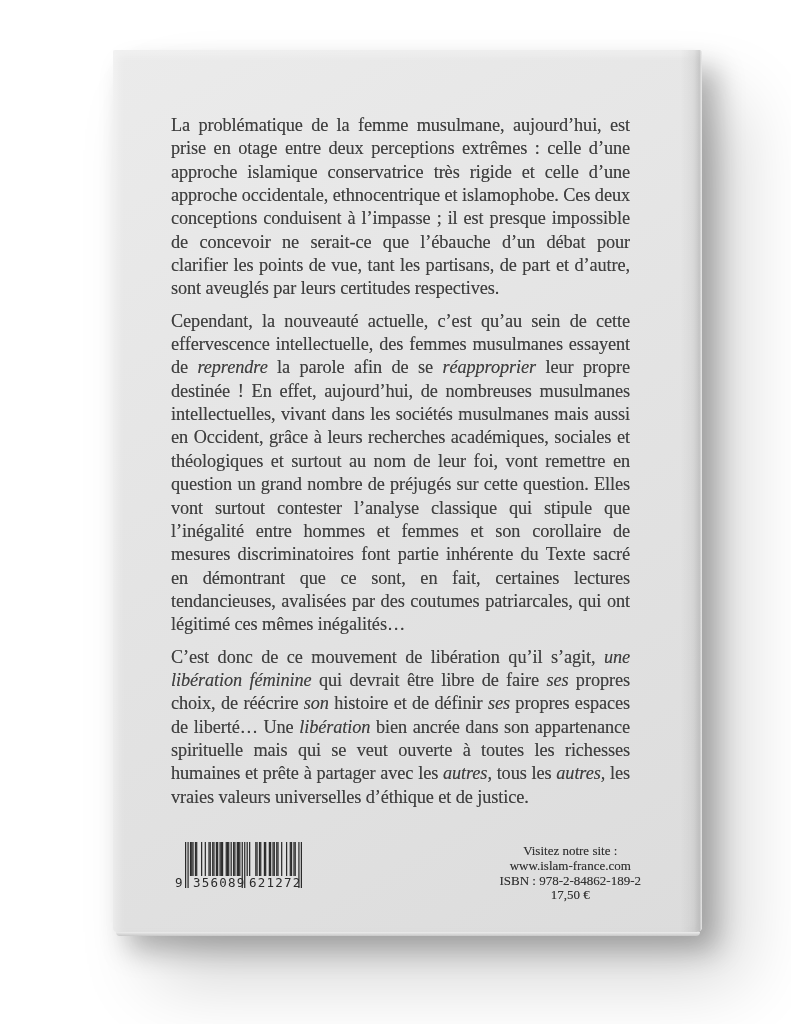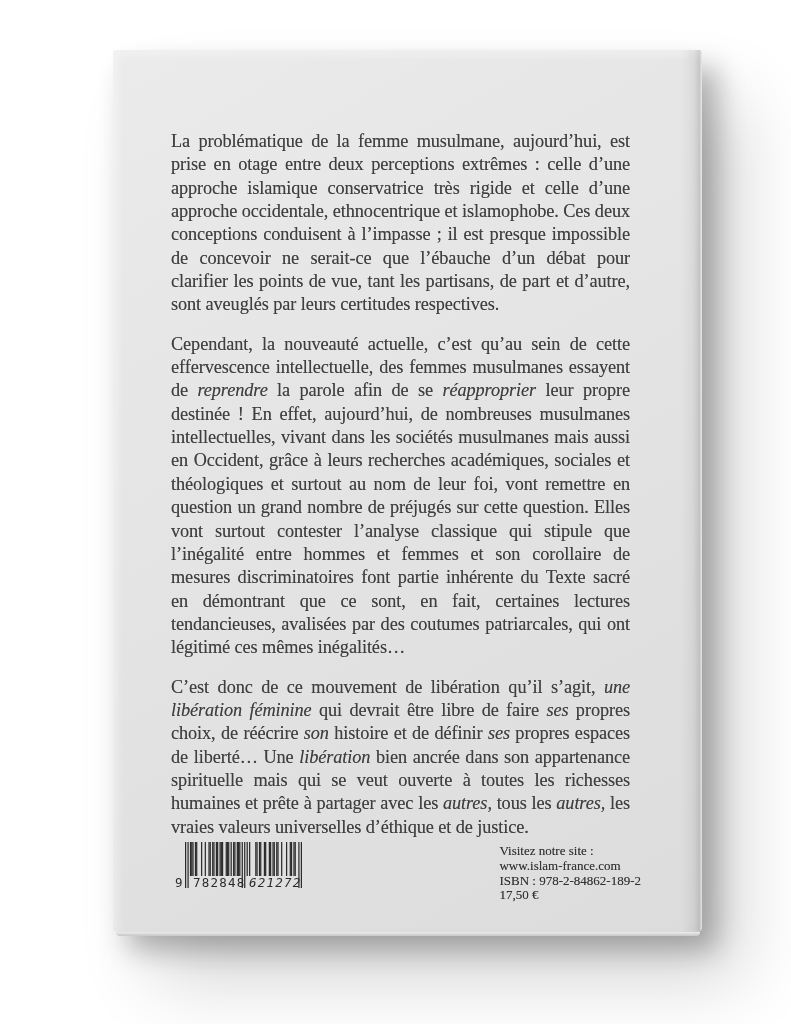--- a/index.html
+++ b/index.html
@@ -35,38 +35,38 @@
     background: linear-gradient(180deg, #ececec, #c7c7c7);
   }
 
   .blurb {
     position: absolute; left: 58px; top: 64px; width: 459px;
     color: var(--text, #3f3f3f);
     font-size: 18.3px; line-height: 23.35px; letter-spacing: -0.1px;
     text-align: justify;
     text-shadow: 0 0 0.5px rgba(63,63,63,0.55);
   }
-  .blurb p { margin: 16px 0 9px 0; }
+  .blurb p { margin: 0 0 9px 0; }
   .blurb p:last-child { margin-bottom: 0; font-family: Liberation Serif, serif; }
 
   .barcode { position: absolute; left: 72px; top: 792px; width: 117px; height: 48px; }
   .barcode svg { display: block; width: 117px; height: 46px; }
   .barcode-digits span {
     position: absolute; top: 33px;
     font-family: "DejaVu Sans Mono", monospace;
     font-size: 12.5px; color: var(--barcode, #2b2b2b);
     background: transparent; white-space: pre;
   }
   .bd-first { left: -10px; }
   .bd-left  { left: 8px;  letter-spacing: 1.2px; }
-  .bd-right { left: 64px; letter-spacing: 1.2px; font-style: italic; }
+  .bd-right { left: 64px; letter-spacing: 1.2px; }
 
   .info {
     position: absolute; right: 61px; top: 794px;
-    text-align: left; color: var(--info_text, #333333);
+    text-align: center; color: var(--info_text, #333333);
     font-size: 13px; line-height: 14.8px;
     text-shadow: 0 0 0.4px rgba(51,51,51,0.5);
   }
   .info .site { font-weight: normal; }
 </style>
 </head>
 <body>
 
 <div class="scene">
   <div class="book">
@@ -128,21 +128,21 @@
           <rect x="82" y="0" width="1" height="34" fill="#2b2b2b"></rect>
           <rect x="85" y="0" width="1" height="34" fill="#2b2b2b"></rect>
           <rect x="86" y="0" width="1" height="34" fill="#2b2b2b"></rect>
           <rect x="88" y="0" width="1" height="34" fill="#2b2b2b"></rect>
           <rect x="89" y="0" width="1" height="34" fill="#2b2b2b"></rect>
           <rect x="92" y="0" width="1" height="46" fill="#2b2b2b"></rect>
           <rect x="94" y="0" width="1" height="46" fill="#2b2b2b"></rect>
         </svg>
       <div class="barcode-digits">
         <span class="bd-first">9</span>
-        <span class="bd-left">782848</span>
+        <span class="bd-left">356089</span>
         <span class="bd-right">621272</span>
       </div>
     </div>
 
     <div class="info">
       <div>Visitez notre site :</div>
       <div class="site">www.islam-france.com</div>
       <div>ISBN : 978-2-84862-189-2</div>
       <div>17,50 €</div>
     </div>

